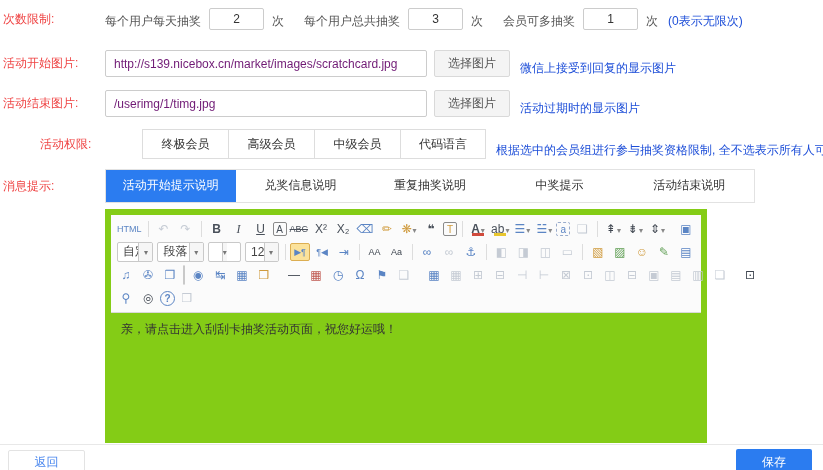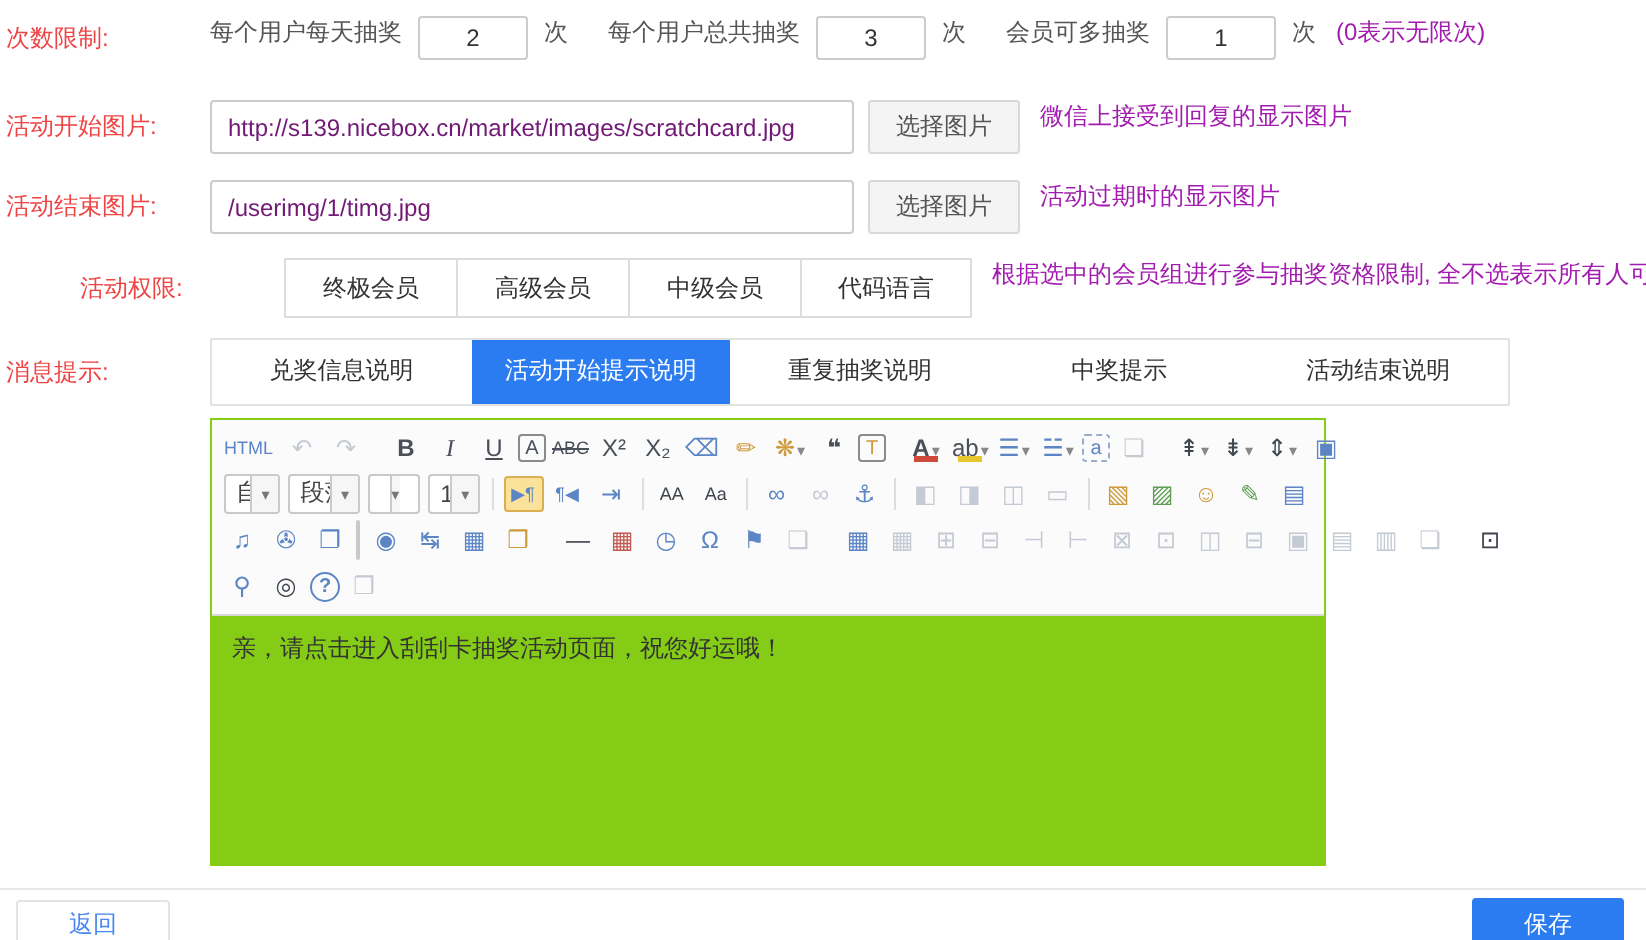--- a/index.html
+++ b/index.html
@@ -6,53 +6,53 @@
   html,body { background:#fff; }
   body {
     width:823px; height:470px;
     font-family:"Liberation Sans","DejaVu Sans",sans-serif;
     font-size:12px; color:#555; position:relative; overflow:hidden;
   }
   .page{ position:relative; width:823px; height:470px; background:#fff; }
 
   .form-row{ display:flex; align-items:center; margin-left:3px; }
   .row-label{ flex:0 0 102px; color:#ef4444; }
-  .row-field{ display:flex; align-items:flex-start; }
+  .row-field{ display:flex; align-items:flex-end; }
 
   .r1{ margin-top:7px; height:24px; }
   .r2{ margin-top:19px; }
   .r3{ margin-top:13px; }
   .r4{ margin-top:12px;margin-left:40px; }
   .r5{ margin-top:10px; }
 
   .inline-label{ color:#555; }
   .num-input{ width:55px; height:22px; border:1px solid #ccc; border-radius:2px;
     text-align:center; font-size:12px; color:#333; margin:0 8px;
     font-family:"Liberation Sans","DejaVu Sans",sans-serif; }
   .limits-gap{ width:20px; }
-  .hint{ color:#a21caf; margin-left:10px; white-space:nowrap; }
+  .hint{ color:#1d4ed8; margin-left:10px; white-space:nowrap; }
 
   .text-input{ width:322px; height:27px; border:1px solid #ccc; border-radius:2px;
     padding:0 8px; font-size:12px; color:#701a75;
     font-family:"Liberation Sans","DejaVu Sans",sans-serif; }
   .pick-btn{ height:27px; padding:0 13px; margin-left:7px; background:#f4f4f4;
     border:1px solid #d9d9d9; border-radius:2px; color:#555; font-size:12px; cursor:pointer;
     font-family:"Liberation Sans","DejaVu Sans",sans-serif; }
 
   .perm-group{ display:flex; }
   .perm-btn{ width:86px; height:30px; background:#fff; border:1px solid #ddd;
     border-right:none; color:#333; font-size:12px; cursor:pointer;
     font-family:"Liberation Sans","DejaVu Sans",sans-serif; }
   .perm-btn:last-child{ border-right:1px solid #ddd; }
 
   .tabs{ display:flex; width:650px; border:1px solid #e2e2e2; background:#fff; }
   .tab{ width:130px; height:32px; line-height:31px; text-align:center; color:#333; cursor:pointer; }
   .tab.active{ background:#2b7cf0; color:#fff; }
 
-  .editor-wrap{ margin:6px 0 0 105px; width:558px; border:1px solid #84cc16; }
+  .editor-wrap{ margin:6px 0 0 105px; width:602px; border:6px solid #84cc16; }
   .toolbar{ background:#fbfbfb; border-bottom:1px solid #d9d9d9; padding:2px 4px 3px 4px; }
   .tb-row{ display:flex; align-items:center; height:23px; }
   .tb-icon{ min-width:20px; height:18px; line-height:17px; text-align:center; font-size:12px;
     color:#49505a; margin:0 1px; border:1px solid transparent; border-radius:2px;
     cursor:pointer; white-space:nowrap; display:inline-block; }
   .tb-sep{ width:1px; height:16px; background:#ddd; margin:0 4px; }
   .tb-spacer{ flex:1; }
   .act{ background:#fbe29b; border-color:#dcae52; }
   .c-dim{ color:#c5cbd4; }
   .c-blue{ color:#5b85c4; }
@@ -145,22 +145,22 @@
           <button class="perm-btn">代码语言</button>
         </div>
       <span class="hint">根据选中的会员组进行参与抽奖资格限制, 全不选表示所有人可以参与抽奖</span>
     </div>
   </div>
 
   <div class="form-row r5">
     <div class="row-label">消息提示:</div>
     <div class="row-field">
       <div class="tabs" id="tabs">
+          <div class="tab active">活动开始提示说明</div>
           <div class="tab">兑奖信息说明</div>
-          <div class="tab active">活动开始提示说明</div>
           <div class="tab">重复抽奖说明</div>
           <div class="tab">中奖提示</div>
           <div class="tab">活动结束说明</div>
         </div>
     </div>
   </div>
 
   <div class="editor-wrap">
     <div class="toolbar" id="toolbar">
         <div class="tb-row">

